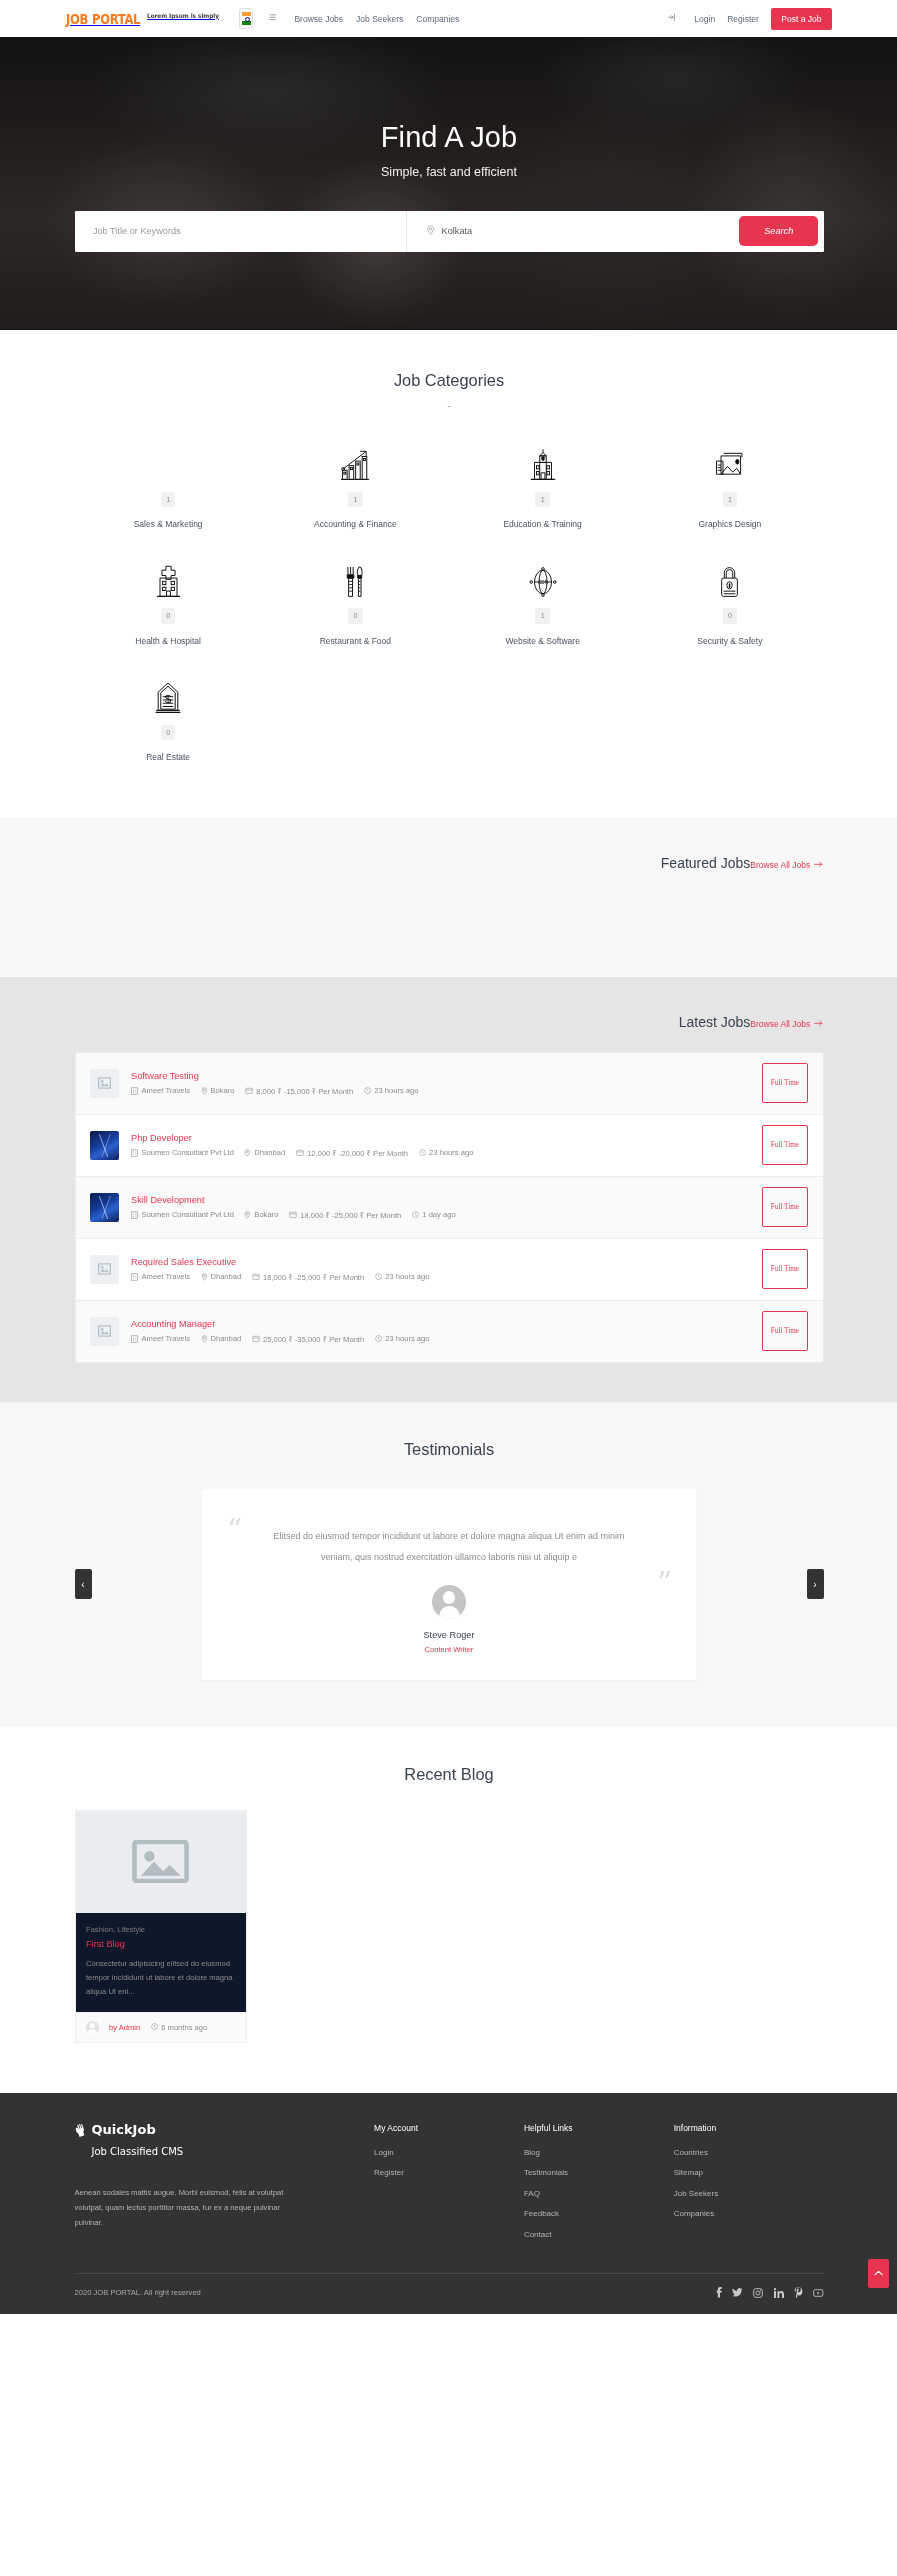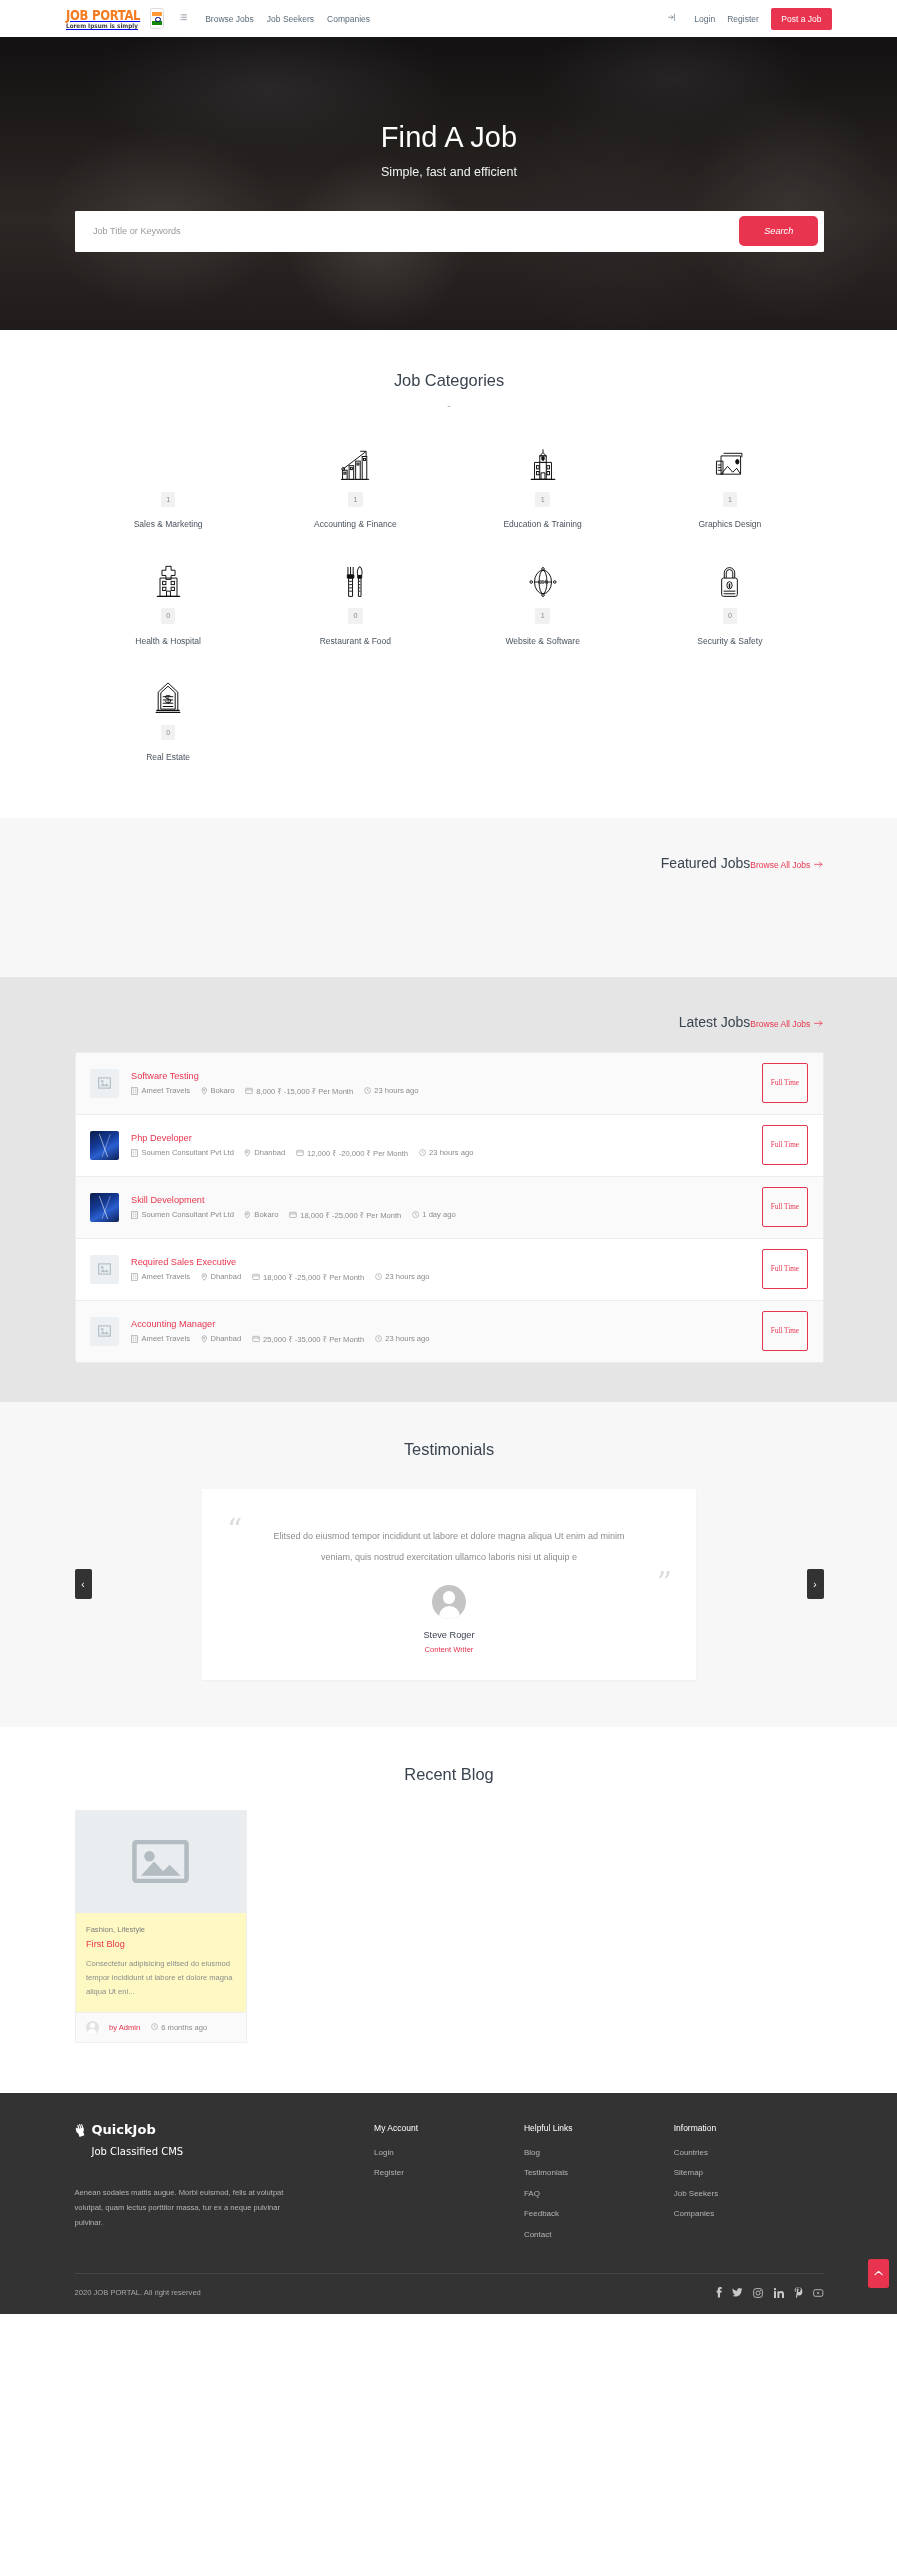--- a/index.html
+++ b/index.html
@@ -15,21 +15,21 @@
   
   .site-header {
     height: 37px;
     background: #fff;
     display: flex;
     align-items: center;
     padding: 0 66px;
     position: relative;
     z-index: 20;
   }
-  .brand { display: flex; flex-direction: column; line-height: 1; margin-right: 3px; }
+  .brand { display: flex; flex-direction: row; line-height: 1; margin-right: 14px; }
   .brand-main {
     font-family: "DejaVu Sans", sans-serif;
     font-weight: bold;
     font-size: 14px;
     letter-spacing: -0.3px;
     color: #f47b20;
     font-stretch: condensed;
     transform: scaleX(0.92);
     transform-origin: left center;
   }
@@ -362,21 +362,21 @@
   
   .blog-section { background: #fff; padding: 38px 0 50px; }
   .blog-grid {
     display: grid;
     grid-template-columns: repeat(4, 1fr);
     gap: 20px;
     margin-top: 26px;
   }
   .blog-card {
     border: 0.7px solid #efefef;
-    background: #fef9c3;
+    background: #0f172a;
   }
   .blog-thumb {
     height: 102px;
     background: #e9edef;
     display: flex; align-items: center; justify-content: center;
   }
   .blog-body { padding: 12px 10.5px 13px; }
   .blog-cats { font-size: 7.6px; color: #7d7d7d; }
   .blog-title {
     display: block;
@@ -517,20 +517,29 @@
 <section class="hero">
   <div class="hero-bg"></div>
   <div class="hero-overlay"></div>
   <div class="hero-inner">
     <h1 class="hero-title">Find A Job</h1>
     <p class="hero-sub">Simple, fast and efficient</p>
 
     <form class="search-bar">
       <div class="search-field">
         <input type="text" placeholder="Job Title or Keywords" style="">
+      </div>
+      <div class="search-field">
+        <span class="icon-sm">
+          <svg width="9.2" height="10.5" viewBox="0 0 14 16" fill="none" stroke="#9a9a9a" stroke-width="1.1">
+            <path d="M7 1.2c2.5 0 4.5 2 4.5 4.5 0 3.3-4.5 8.6-4.5 8.6S2.5 9 2.5 5.7C2.5 3.2 4.5 1.2 7 1.2z"></path>
+            <circle cx="7" cy="5.7" r="1.7"></circle>
+          </svg>
+        </span>
+        <input type="text" value="Kolkata" style="">
       </div>
       <button class="search-submit" type="submit">Search</button>
     </form>
   </div>
 </section>
 
 <section class="section">
   <div class="container">
     <h2 class="section-title">Job Categories</h2>
     <div class="section-dash">-</div>

